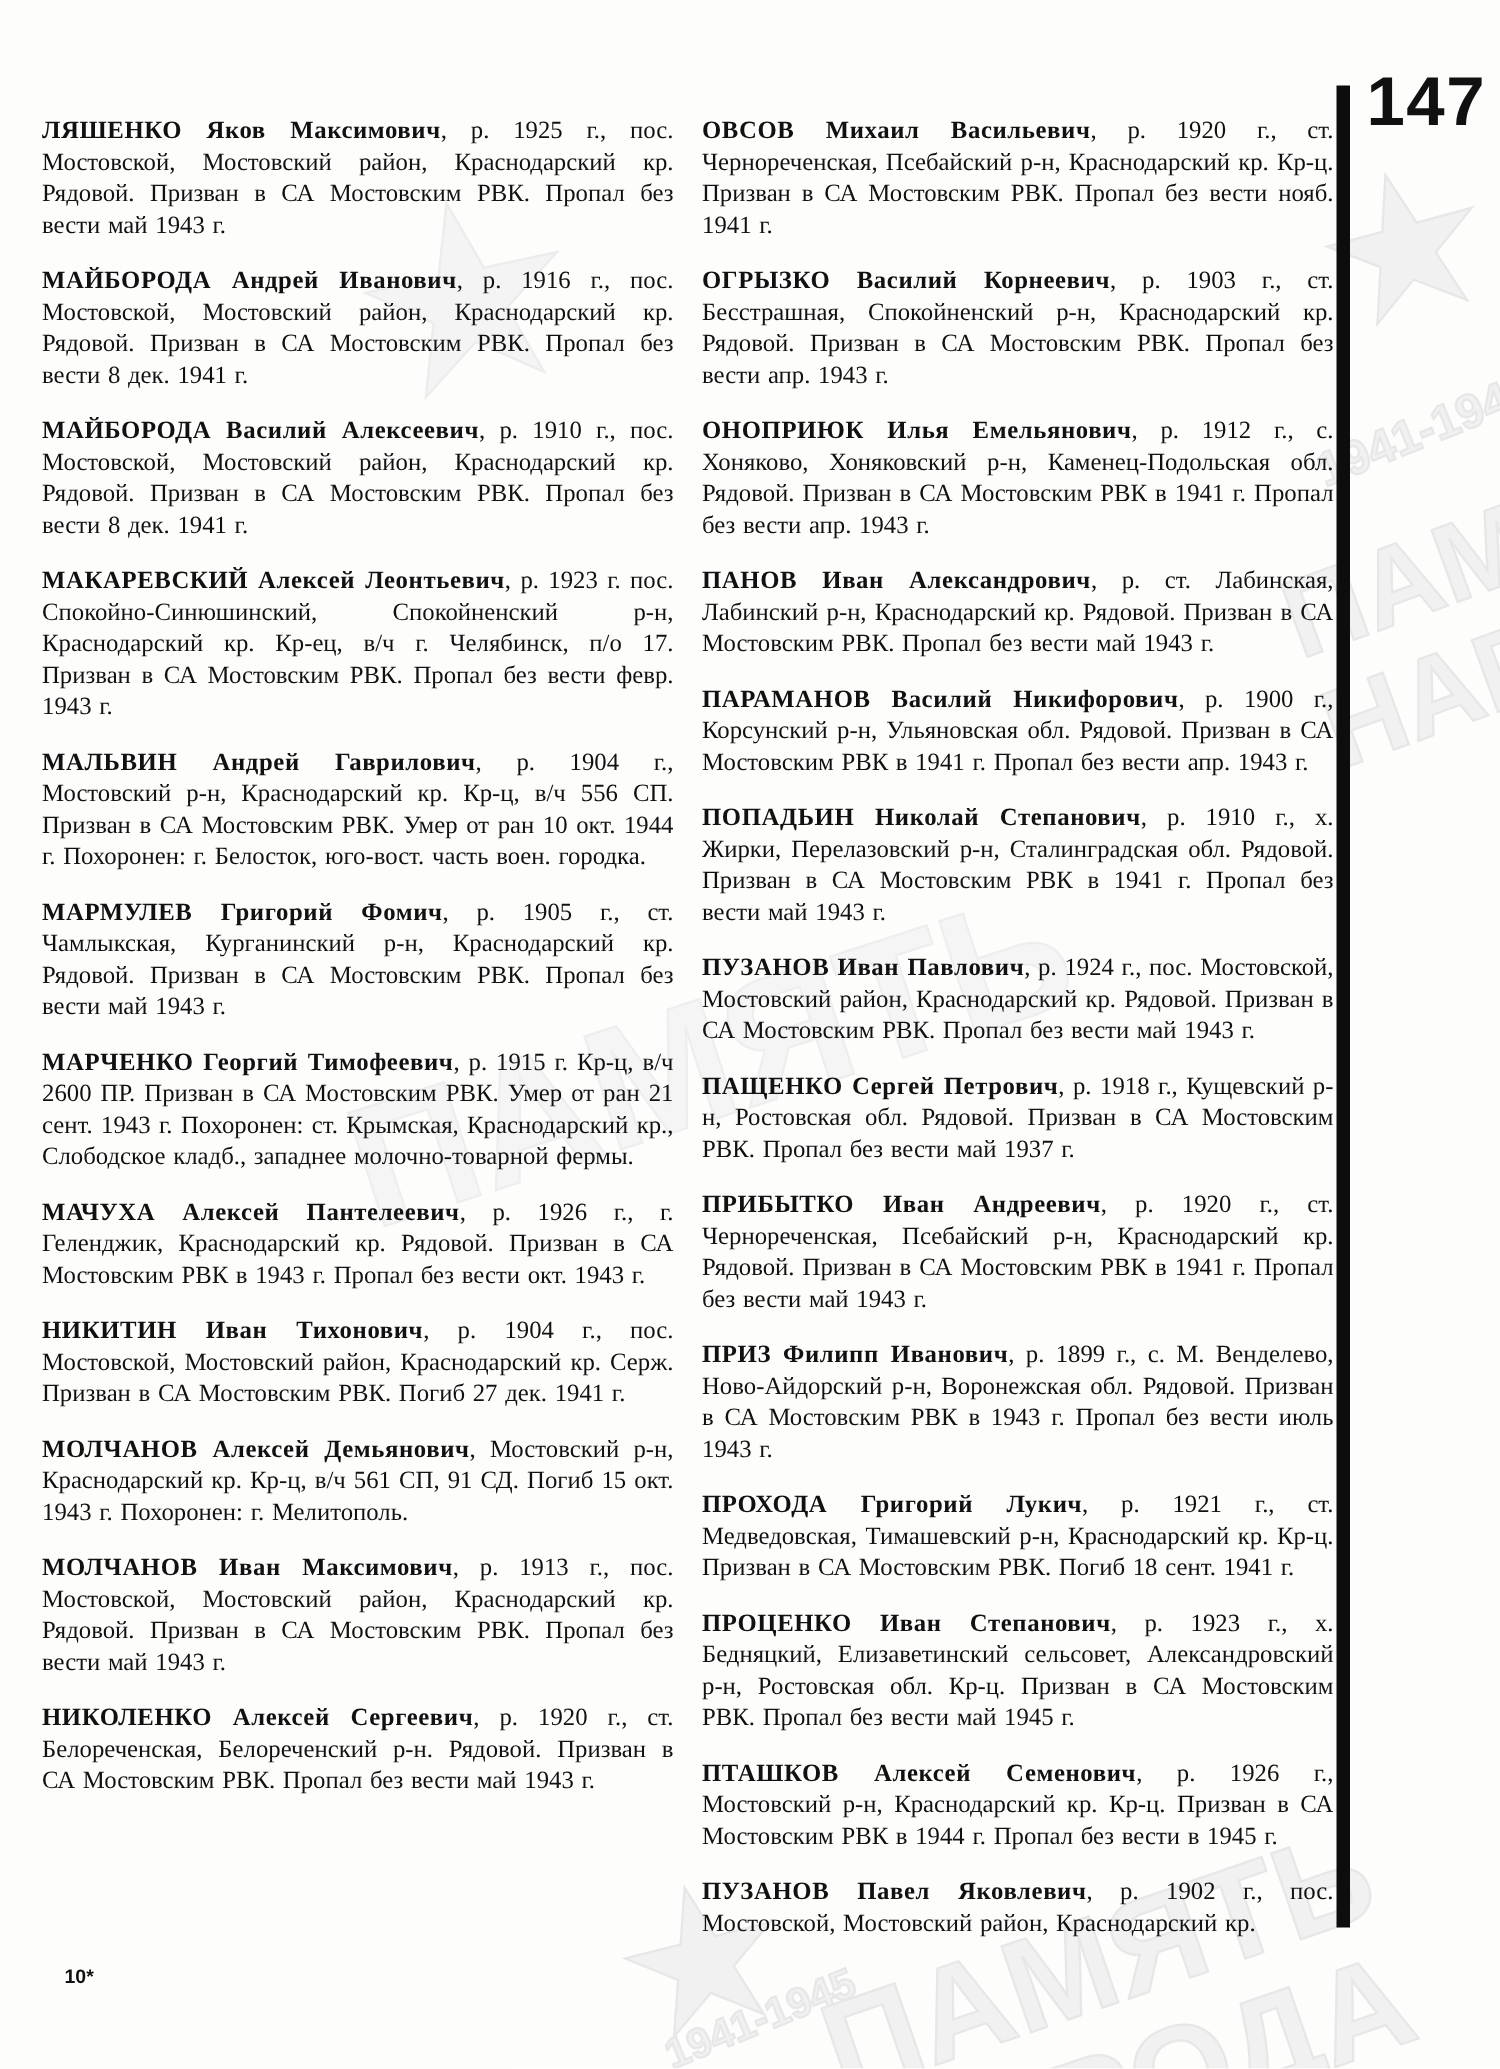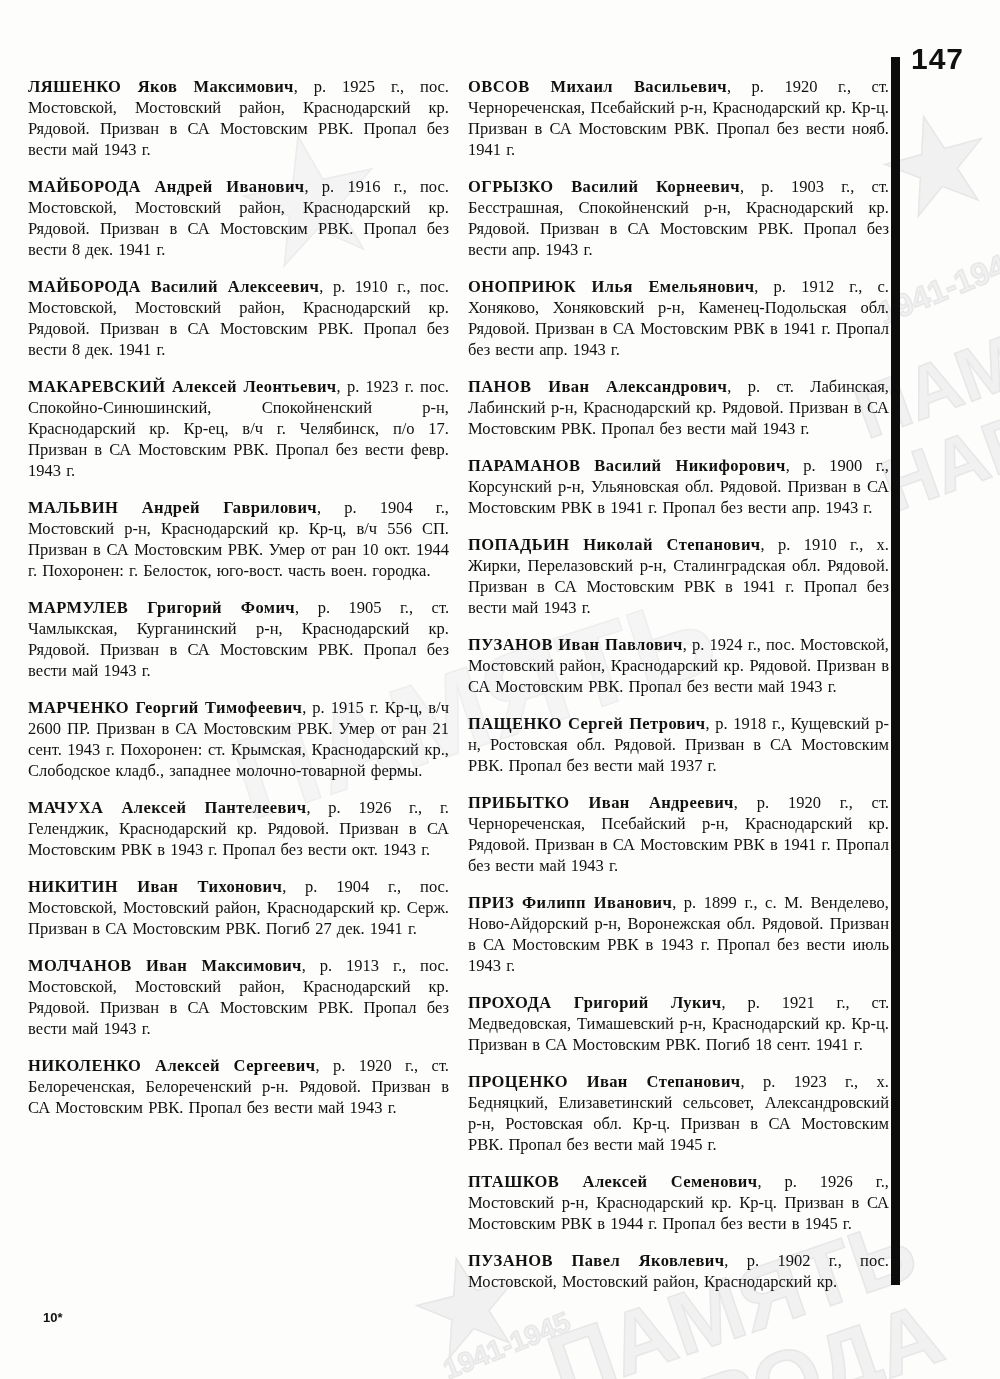--- a/index.html
+++ b/index.html
@@ -37,21 +37,21 @@
     height: 1228px;
     background: #0d0d0d;
     z-index: 3;
   }
   .pagenum {
     position: absolute;
     left: 911px;
     top: 44px;
     font-family: "Liberation Sans", "DejaVu Sans", sans-serif;
     font-weight: bold;
-    font-size: 30px;
+    font-size: 46px;
     line-height: 1;
     letter-spacing: 1px;
     z-index: 4;
   }
   .footnote {
     position: absolute;
     left: 43px;
     top: 1310px;
     font-family: "Liberation Sans", "DejaVu Sans", sans-serif;
     font-weight: bold;
@@ -105,20 +105,21 @@
   <p class="entry"><b>МАЛЬВИН Андрей Гаврилович</b><span>, р. 1904 г., Мостовский р-н, Краснодарский кр. Кр-ц, в/ч 556 СП. Призван в СА Мостовским РВК. Умер от ран 10 окт. 1944 г. Похоронен: г. Белосток, юго-вост. часть воен. городка.</span></p>
 
   <p class="entry"><b>МАРМУЛЕВ Григорий Фомич</b><span>, р. 1905 г., ст. Чамлыкская, Курганинский р-н, Краснодарский кр. Рядовой. Призван в СА Мостовским РВК. Пропал без вести май 1943 г.</span></p>
 
   <p class="entry"><b>МАРЧЕНКО Георгий Тимофеевич</b><span>, р. 1915 г. Кр-ц, в/ч 2600 ПР. Призван в СА Мостовским РВК. Умер от ран 21 сент. 1943 г. Похоронен: ст. Крымская, Краснодарский кр., Слободское кладб., западнее молочно-товарной фермы.</span></p>
 
   <p class="entry"><b>МАЧУХА Алексей Пантелеевич</b><span>, р. 1926 г., г. Геленджик, Краснодарский кр. Рядовой. Призван в СА Мостовским РВК в 1943 г. Пропал без вести окт. 1943 г.</span></p>
 
   <p class="entry"><b>НИКИТИН Иван Тихонович</b><span>, р. 1904 г., пос. Мостовской, Мостовский район, Краснодарский кр. Серж. Призван в СА Мостовским РВК. Погиб 27 дек. 1941 г.</span></p>
 
+  <p class="entry"><b>МОЛЧАНОВ Алексей Демьянович</b><span>, Мостовский р-н, Краснодарский кр. Кр-ц, в/ч 561 СП, 91 СД. Погиб 15 окт. 1943 г. Похоронен: г. Мелитополь.</span></p>
 
   <p class="entry"><b>МОЛЧАНОВ Иван Максимович</b><span>, р. 1913 г., пос. Мостовской, Мостовский район, Краснодарский кр. Рядовой. Призван в СА Мостовским РВК. Пропал без вести май 1943 г.</span></p>
 
 
   <p class="entry"><b>НИКОЛЕНКО Алексей Сергеевич</b><span>, р. 1920 г., ст. Белореченская, Белореченский р-н. Рядовой. Призван в СА Мостовским РВК. Пропал без вести май 1943 г.</span></p>
 </div>
   <div class="col right">
   <p class="entry"><b>ОВСОВ Михаил Васильевич</b><span>, р. 1920 г., ст. Чернореченская, Псебайский р-н, Краснодарский кр. Кр-ц. Призван в СА Мостовским РВК. Пропал без вести нояб. 1941 г.</span></p>
 
   <p class="entry"><b>ОГРЫЗКО Василий Корнеевич</b><span>, р. 1903 г., ст. Бесстрашная, Спокойненский р-н, Краснодарский кр. Рядовой. Призван в СА Мостовским РВК. Пропал без вести апр. 1943 г.</span></p>

